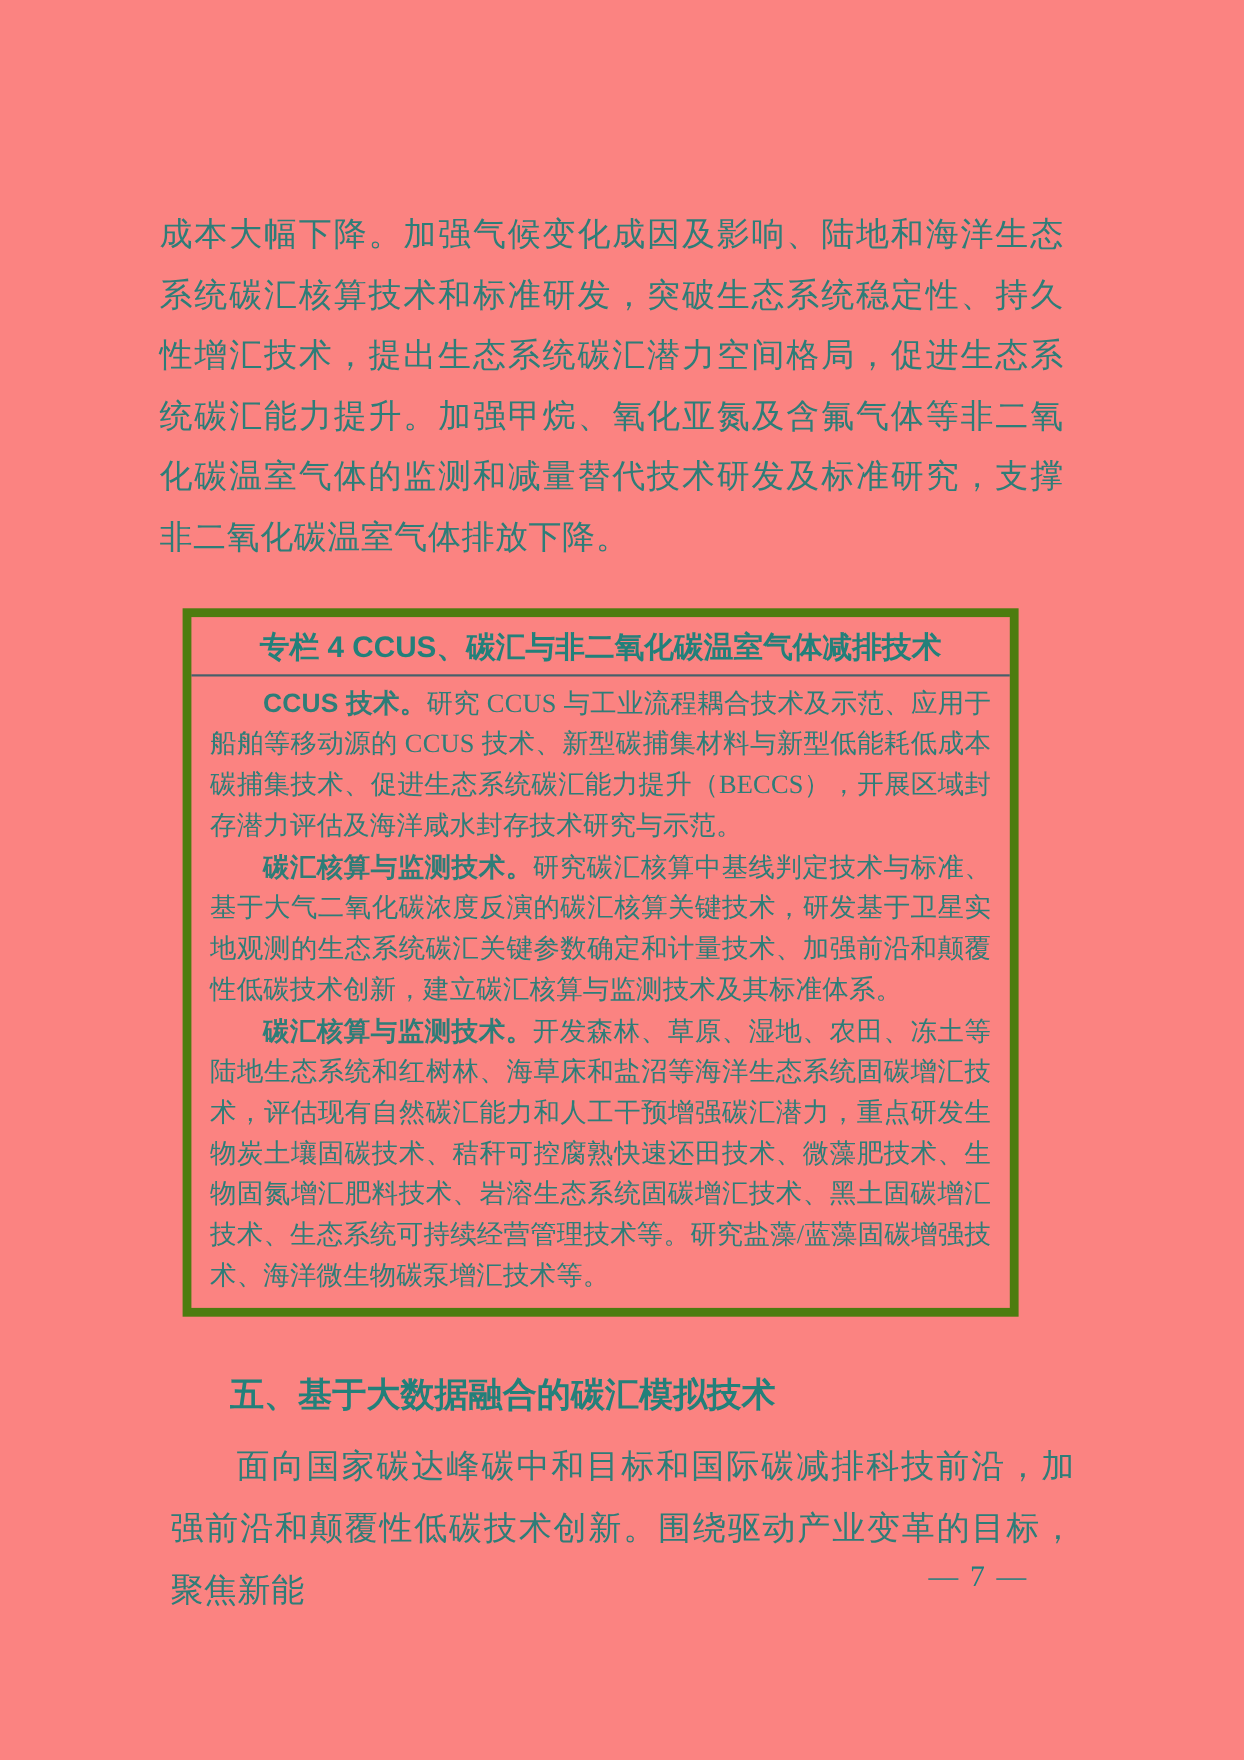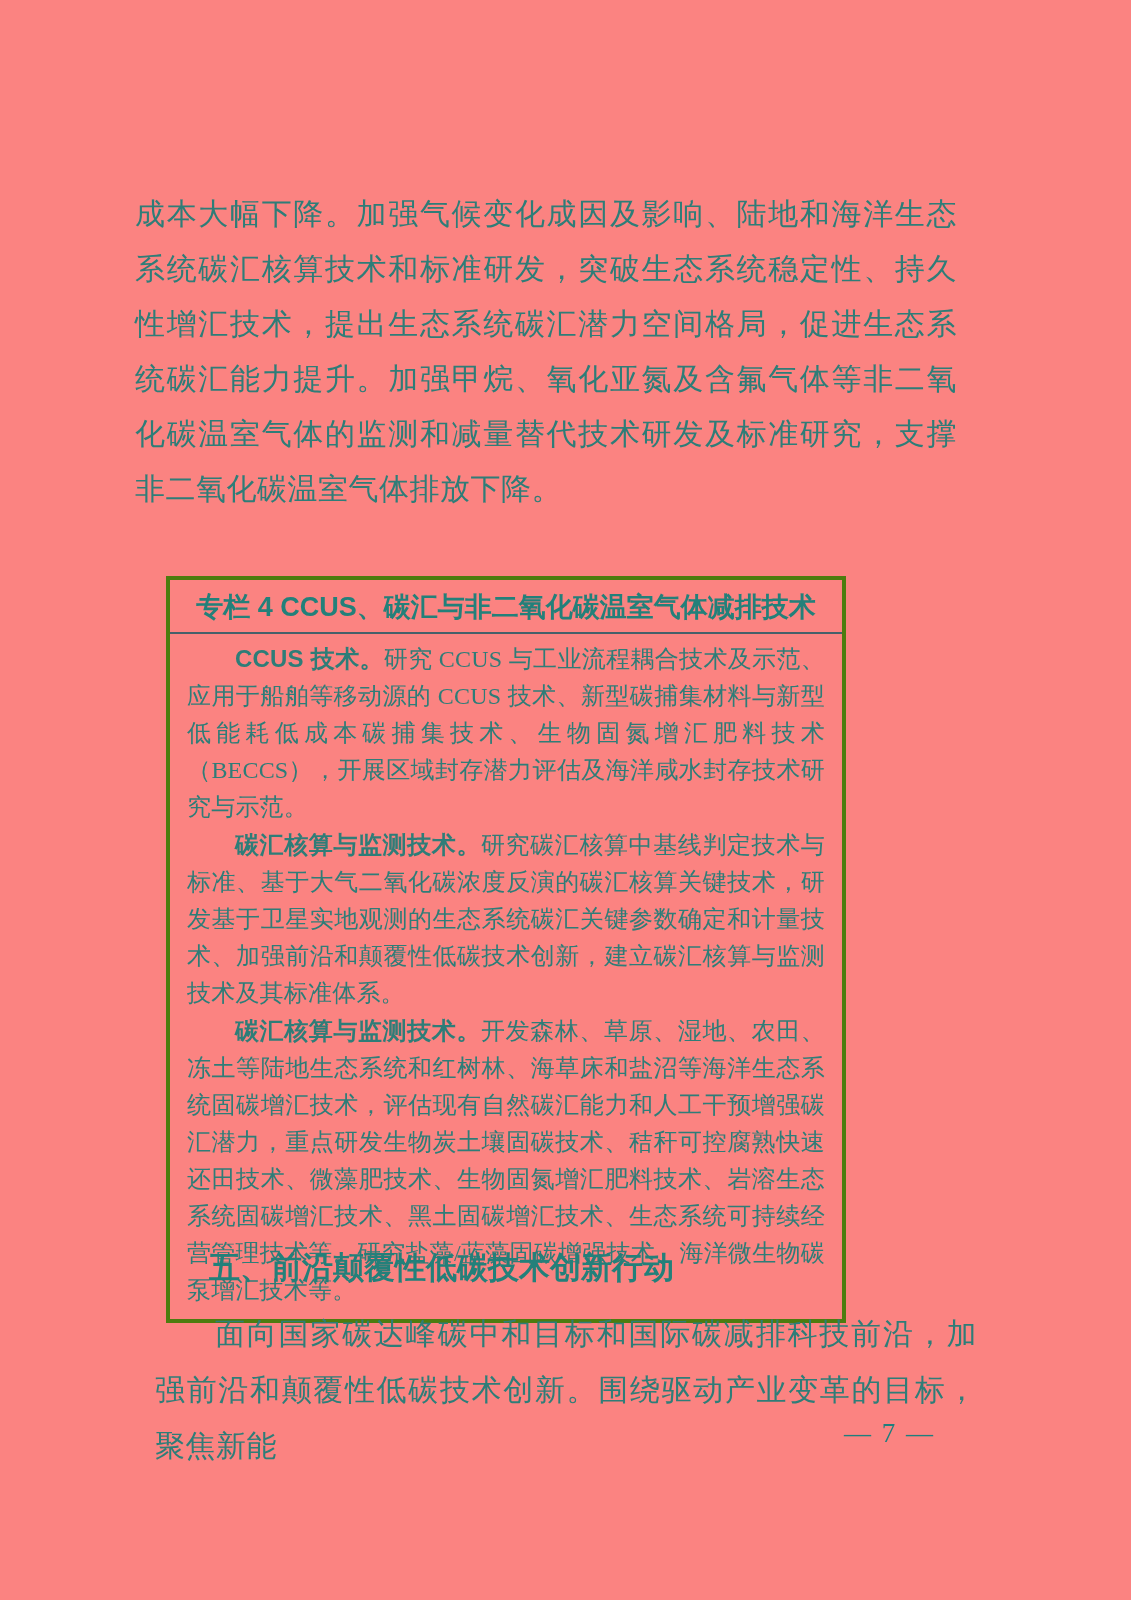--- a/index.html
+++ b/index.html
@@ -12,35 +12,35 @@
     width: 1131px;
     height: 1600px;
     background: #fb8381;
     overflow: hidden;
     font-family: "Liberation Serif", serif;
     color: #2e7d78;
     box-sizing: border-box;
   }
   .intro-para {
     position: absolute;
-    left: 135px;
+    left: 145px;
     top: 186px;
     width: 822px;
     margin: 0;
     font-size: 30px;
     line-height: 55px;
     text-align: justify;
     letter-spacing: 0.5px;
   }
   .column-box {
     position: absolute;
     left: 166px;
-    top: 576px;
-    width: 680px;
-    border: 4px solid #4d7c0f;
+    top: 553px;
+    width: 760px;
+    border: 8px solid #4d7c0f;
     box-sizing: border-box;
     background: transparent;
   }
   .column-box-title {
     font-family: "Liberation Sans", sans-serif;
     font-weight: bold;
     font-size: 27px;
     line-height: 32px;
     text-align: center;
     padding: 11px 10px 9px 10px;
@@ -97,25 +97,25 @@
 </head>
 <body>
 
 <div class="page">
 
   <p class="intro-para">成本大幅下降。加强气候变化成因及影响、陆地和海洋生态系统碳汇核算技术和标准研发，突破生态系统稳定性、持久性增汇技术，提出生态系统碳汇潜力空间格局，促进生态系统碳汇能力提升。加强甲烷、氧化亚氮及含氟气体等非二氧化碳温室气体的监测和减量替代技术研发及标准研究，支撑非二氧化碳温室气体排放下降。</p>
 
   <div class="column-box">
     <div class="column-box-title">专栏 4 CCUS、碳汇与非二氧化碳温室气体减排技术</div>
     <div class="column-box-body">
-      <p><span class="para-lead">CCUS 技术。</span><span>研究 CCUS 与工业流程耦合技术及示范、应用于船舶等移动源的 CCUS 技术、新型碳捕集材料与新型低能耗低成本碳捕集技术、生物固氮增汇肥料技术（BECCS），开展区域封存潜力评估及海洋咸水封存技术研究与示范。</span></p>
+      <p><span class="para-lead">CCUS 技术。</span><span>研究 CCUS 与工业流程耦合技术及示范、应用于船舶等移动源的 CCUS 技术、新型碳捕集材料与新型低能耗低成本碳捕集技术、促进生态系统碳汇能力提升（BECCS），开展区域封存潜力评估及海洋咸水封存技术研究与示范。</span></p>
       <p><span class="para-lead">碳汇核算与监测技术。</span><span>研究碳汇核算中基线判定技术与标准、基于大气二氧化碳浓度反演的碳汇核算关键技术，研发基于卫星实地观测的生态系统碳汇关键参数确定和计量技术、加强前沿和颠覆性低碳技术创新，建立碳汇核算与监测技术及其标准体系。</span></p>
       <p><span class="para-lead">碳汇核算与监测技术。</span><span>开发森林、草原、湿地、农田、冻土等陆地生态系统和红树林、海草床和盐沼等海洋生态系统固碳增汇技术，评估现有自然碳汇能力和人工干预增强碳汇潜力，重点研发生物炭土壤固碳技术、秸秆可控腐熟快速还田技术、微藻肥技术、生物固氮增汇肥料技术、岩溶生态系统固碳增汇技术、黑土固碳增汇技术、生态系统可持续经营管理技术等。研究盐藻/蓝藻固碳增强技术、海洋微生物碳泵增汇技术等。</span></p>
     </div>
   </div>
 
-  <h2 class="section-heading">五、前沿颠覆性低碳技术创新行动</h2>
+  <h2 class="section-heading">五、基于大数据融合的碳汇模拟技术</h2>
 
   <p class="section-para">面向国家碳达峰碳中和目标和国际碳减排科技前沿，加强前沿和颠覆性低碳技术创新。围绕驱动产业变革的目标，聚焦新能</p>
 
   <div class="page-number">— 7 —</div>
 
 </div>
 
 </body></html>

